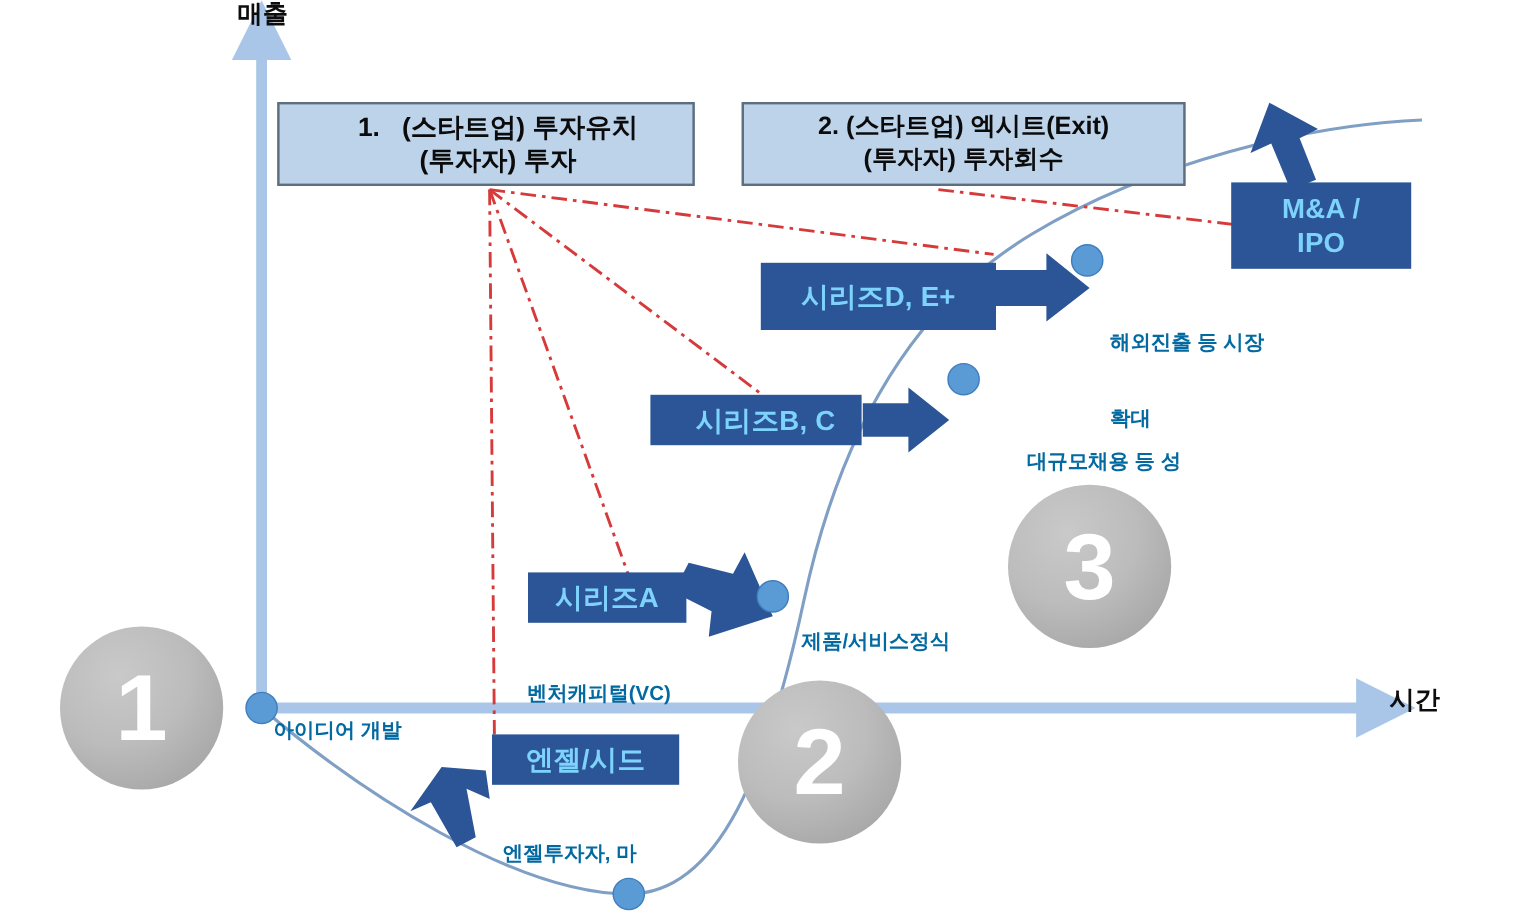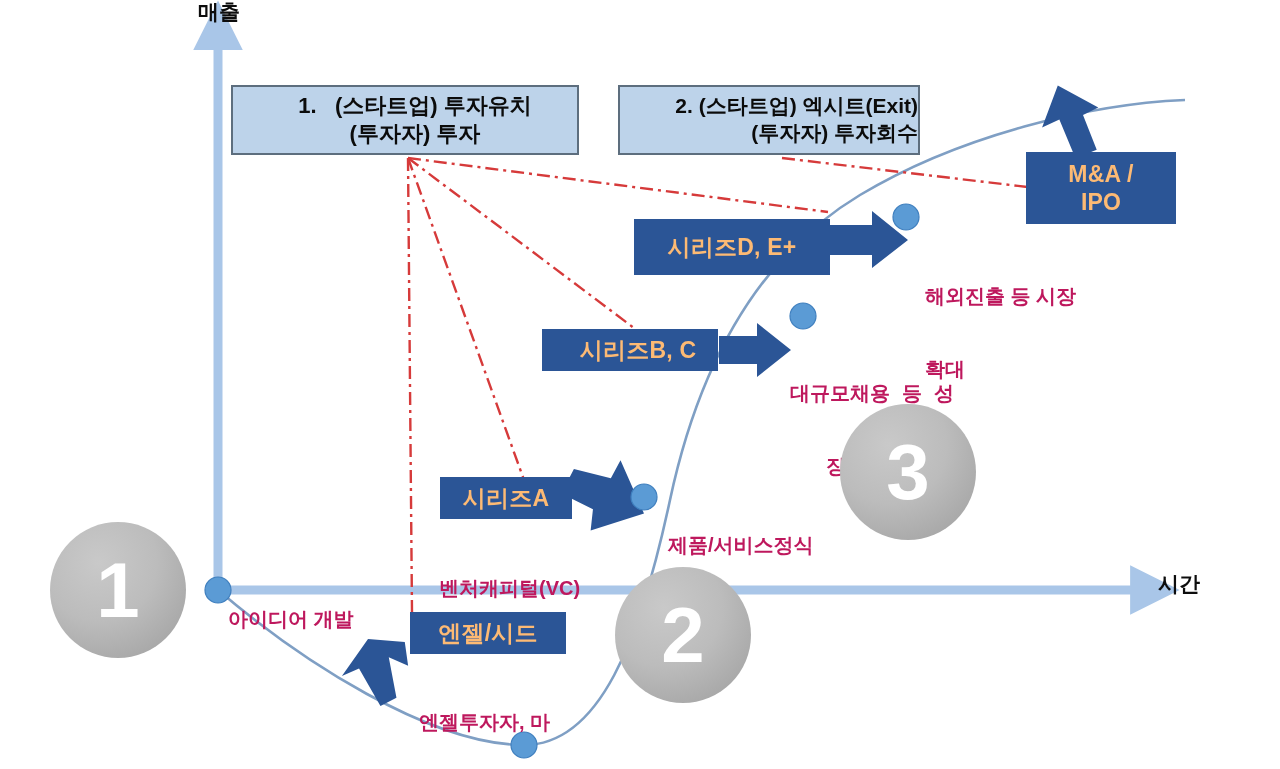--- a/index.html
+++ b/index.html
@@ -52,39 +52,39 @@
     justify-content: center;
     line-height: 1.28;
     text-align: center;
     box-sizing: border-box;
   }
   .infobox span { display: block; white-space: pre; }
   
   .stagebox {
     position: absolute;
     background: #2b5596;
-    color: #fdba74;
+    color: #7dd3fc;
     font-weight: bold;
     font-size: 23px;
     display: flex;
     flex-direction: column;
     align-items: center;
     justify-content: center;
     text-align: center;
     line-height: 1.22;
     box-sizing: border-box;
     letter-spacing: 0.2px;
   }
   .stagebox span { display: block; white-space: pre; }
   
   .caption {
     position: absolute;
-    font-size: 20px;
-    font-weight: bold;
-    color: #be185d;
+    font-size: 17px;
+    font-weight: bold;
+    color: #0369a1;
     line-height: 1.22;
     white-space: pre;
   }
   .caption.center { text-align: center; }
   
   .numcircle {
     position: absolute;
     border-radius: 50%;
     background: radial-gradient(circle at 36% 30%, #c9c9c9 0%, #bcbcbc 45%, #a9a9a9 78%, #9e9e9e 100%);
     display: flex;
@@ -164,21 +164,21 @@
   </svg>
 
   <div class="lbl axis-title" style="left:163px; top:0px;padding-left:35px;">매출</div>
   <div class="lbl axis-title" style="left:1158px; top:572px;">시간</div>
 
   <div class="infobox" style="left:231px; top:85px; width:348px; height:70px;padding-left:20px;">
     <span>1.   (스타트업) 투자유치</span>
     <span>(투자자) 투자</span>
   </div>
 
-  <div class="infobox" style="left:618px; top:85px; width:302px; height:70px; font-size:21px;align-items:flex-end;">
+  <div class="infobox" style="left:618px; top:85px; width:370px; height:70px; font-size:21px;">
     <span>2. (스타트업) 엑시트(Exit)</span>
     <span>(투자자) 투자회수</span>
   </div>
 
   <div class="stagebox" style="left:410px; top:612px; width:156px; height:42px;">
     <span>엔젤/시드</span>
   </div>
 
   <div class="stagebox" style="left:440px; top:477px; width:132px; height:42px;">
     <span>시리즈A</span>
@@ -212,21 +212,21 @@
 
   <div class="caption" style="left:563px; top:720px;">
     
   </div>
 
   <div class="caption" style="left:668px; top:484px;">
     <div>제품/서비스정식</div>
     <div>출시</div>
   </div>
 
-  <div class="caption center" style="left:774px; top:334px; width:196px;font-family:Liberation Mono, monospace;">
+  <div class="caption center" style="left:822px; top:334px; width:196px;">
     <div>대규모채용 등 성</div>
     <div>장 가속화</div>
   </div>
 
   <div class="caption" style="left:925px; top:235px;">
     <div>해외진출 등 시장</div>
     <div>확대</div>
   </div>
 
   <div class="numcircle" style="left:50px; top:522px; width:136px; height:136px;">

